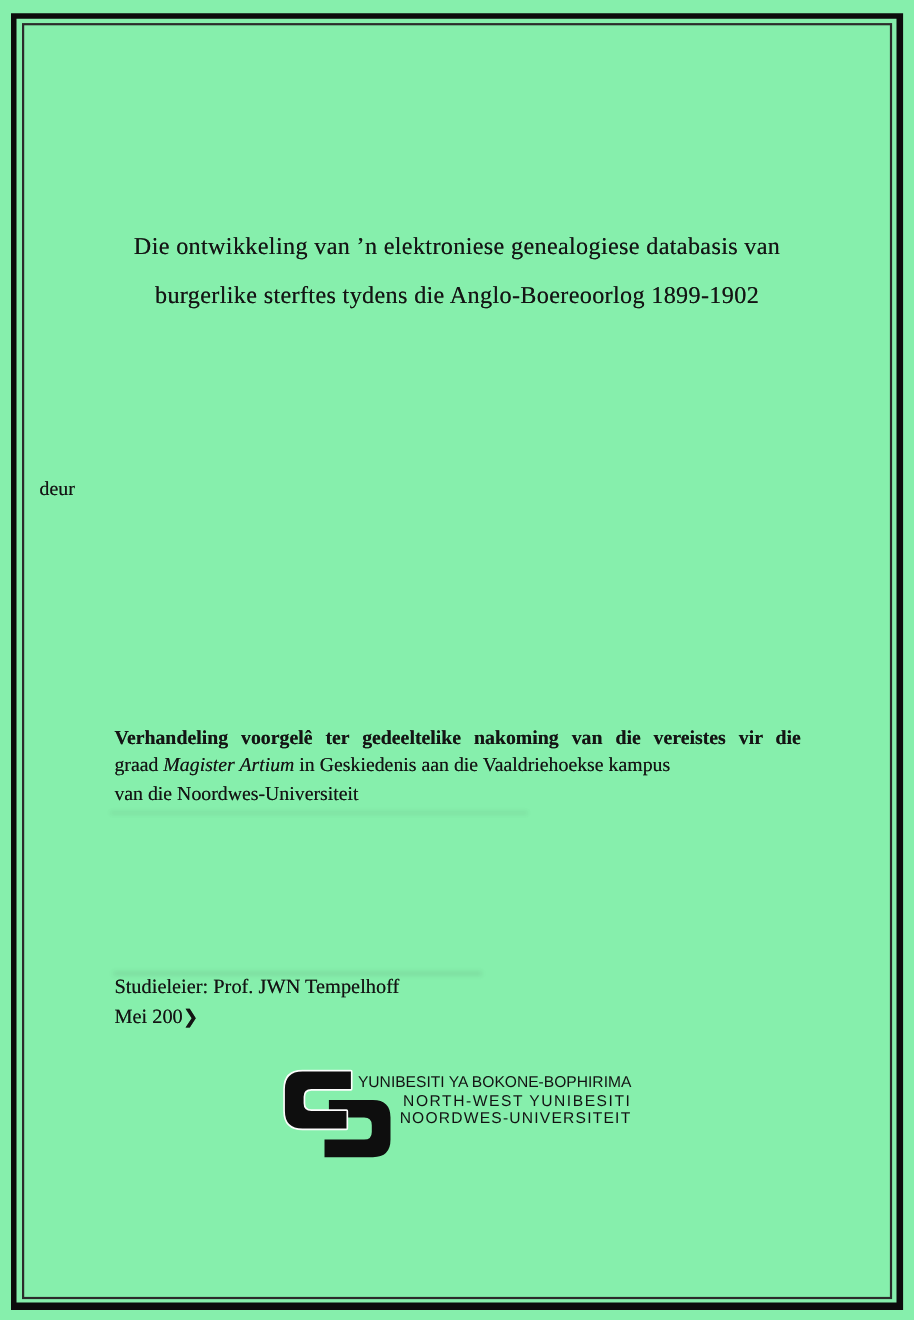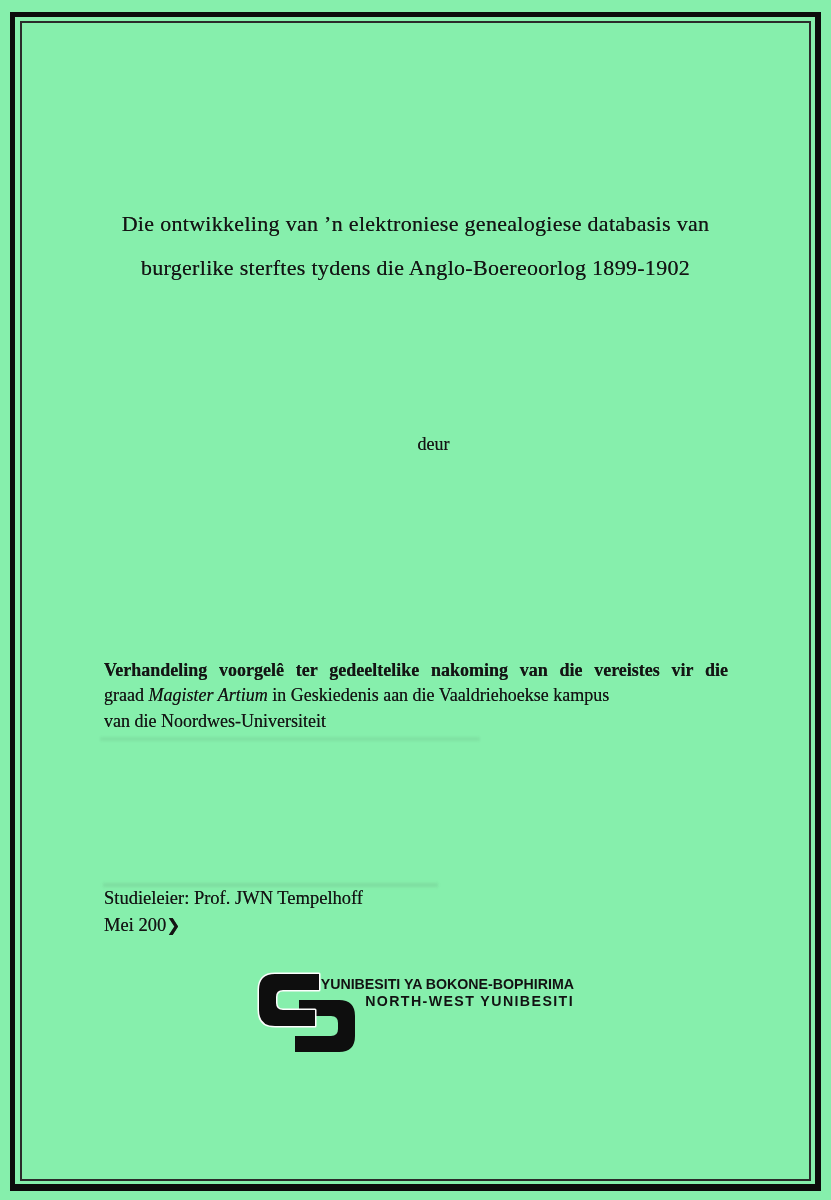--- a/index.html
+++ b/index.html
@@ -16,21 +16,21 @@
   .frame-inner {
     position:absolute; left:20px; top:21px; right:20px; bottom:19px;
     border:2px solid #2b2b2b;
   }
   .title {
     position:absolute; left:70px; right:70px; top:202px;
     font-size:22px; line-height:44px; letter-spacing:0.3px; text-align:center;
   }
   .byline {
     position:absolute; left:0; right:0; top:434px;
-    font-size:18px; text-align:center;margin-left:36px;
+    font-size:18px; margin-left:36px;
   }
   .author {
     position:absolute; left:0; right:0; top:514px;
     font-size:20.5px; letter-spacing:0.2px; text-align:center; line-height:24px;
   }
   .submission {
     position:absolute; left:104px; width:624px; top:658px;
     font-size:18px; line-height:25.3px; text-align:left;
   }
   .submission .just { text-align:justify; text-align-last:justify;font-weight:bold; }
@@ -39,21 +39,21 @@
     font-size:18.5px; line-height:27px;
   }
   .glyph7 {
     font-family:"DejaVu Sans", "Liberation Sans", sans-serif;
     font-weight:bold; font-size:17px;
   }
   .logo { position:absolute; left:256px; top:970px; width:330px; height:88px; }
   .logo svg { position:absolute; left:0; top:2px; }
   .logo-text {
     position:absolute; left:62px; top:6px; width:256px; text-align:right;
-    font-family:"Liberation Sans", sans-serif; font-weight:700; color:#121212;
+    font-family:"Liberation Sans", sans-serif; font-weight:400; color:#121212;
     text-shadow:none;
   }
   .logo-text div { white-space:nowrap; line-height:16.5px; font-size:14.2px; }
   .lt1 { letter-spacing:0; }
   .lt2 { letter-spacing:1.4px; }
   .lt3 { letter-spacing:1.1px; }
   .artifact { position:absolute; background:rgba(40,40,40,0.09); filter:blur(1.7px); }
   .a1 { left:103px; top:883px; width:335px; height:4px; }
   .a2 { left:100px; top:737px; width:380px; height:4px; opacity:0.8; }
   em { font-style:italic; }
@@ -89,15 +89,16 @@
 
   <div class="logo">
     <svg width="102" height="82" viewBox="0 0 100 82">
       <path fill="#0e0e0e" d="M38 80 L82 80 Q98 80 98 64 L98 44 Q98 28 82 28 L42 28 L42 44 L74 44 Q81 44 81 51 L81 57 Q81 64 74 64 L38 64 Z"></path>
       <path fill="#0e0e0e" stroke="#fdfdfd" stroke-width="3" stroke-linejoin="round" d="M62 2 L18 2 Q2 2 2 18 L2 38 Q2 54 18 54 L58 54 L58 38 L26 38 Q19 38 19 31 L19 25 Q19 18 26 18 L62 18 Z"></path>
       <path fill="#0e0e0e" d="M62 2 L18 2 Q2 2 2 18 L2 38 Q2 54 18 54 L58 54 L58 38 L26 38 Q19 38 19 31 L19 25 Q19 18 26 18 L62 18 Z"></path>
     </svg>
     <div class="logo-text">
       <div class="lt1">YUNIBESITI YA BOKONE-BOPHIRIMA</div>
       <div class="lt2">NORTH-WEST YUNIBESITI</div>
+      <div class="lt3">NOORDWES-UNIVERSITEIT</div>
     </div>
   </div>
 </div>
 
 </body></html>

